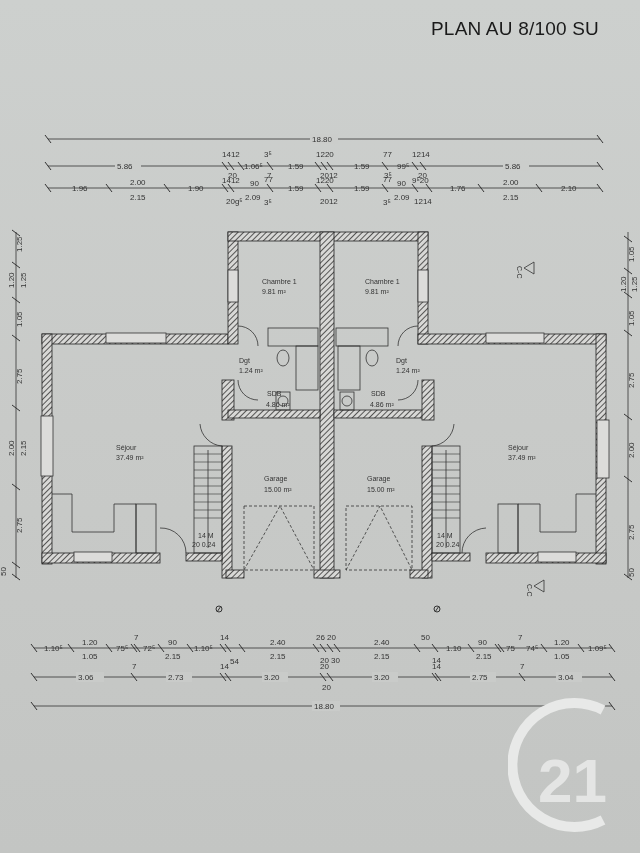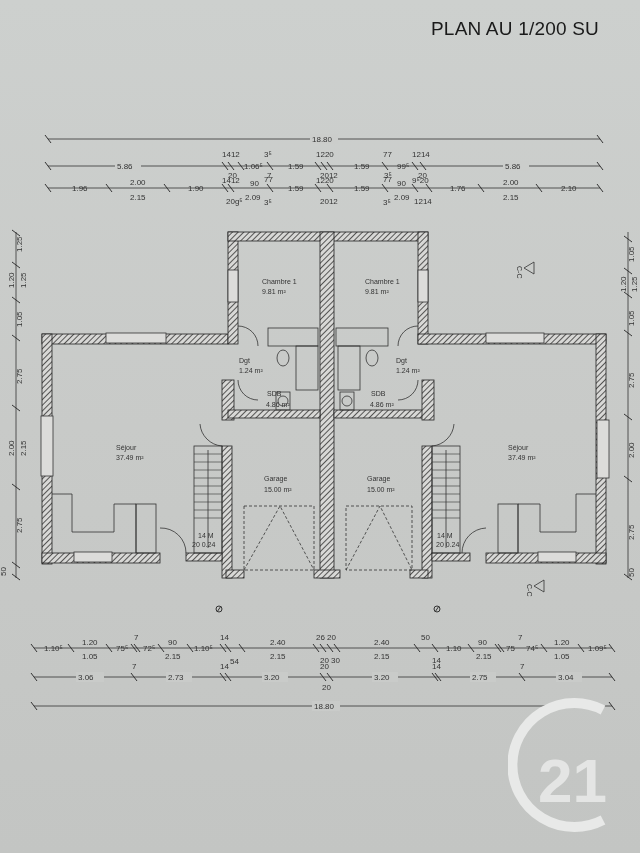--- a/index.html
+++ b/index.html
@@ -8,21 +8,21 @@
   .title{position:absolute;left:431px;top:18px;font-size:19px;letter-spacing:0.2px;color:#1a1a1a;white-space:nowrap;}
   svg{position:absolute;left:0;top:0;}
   .dim{font-family:"Liberation Sans",sans-serif;font-size:8px;fill:#333;}
   .lbl{font-family:"Liberation Sans",sans-serif;font-size:7px;fill:#333;}
   .logo{position:absolute;left:508px;top:692px;width:115px;height:145px;}
 </style>
 </head>
 <body>
 
 <div class="page"></div>
-<div class="title">PLAN AU 1/200 SU</div>
+<div class="title">PLAN AU 8/100 SU</div>
 
 <svg width="640" height="853" viewBox="0 0 640 853">
   <defs>
     <pattern id="hatch" width="4" height="4" patternUnits="userSpaceOnUse" patternTransform="rotate(45)">
       <rect width="4" height="4" fill="#d8d8d6"></rect>
       <line x1="0" y1="0" x2="0" y2="4" stroke="#333" stroke-width="1.6"></line>
     </pattern>
   </defs>
 
   <g stroke="#333" stroke-width="0.8">

